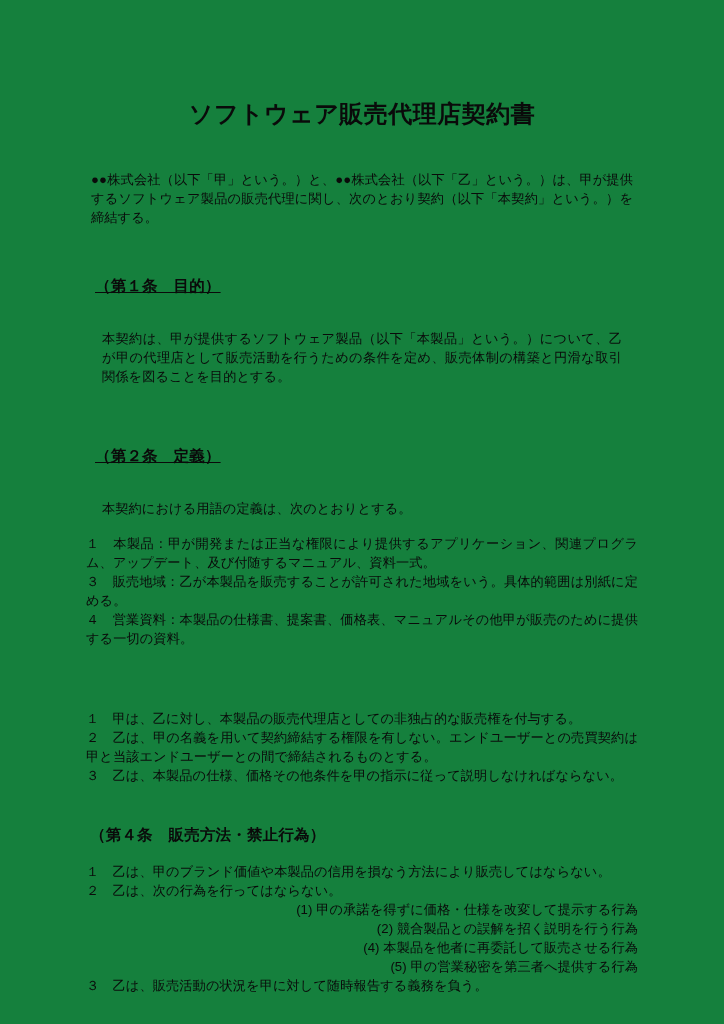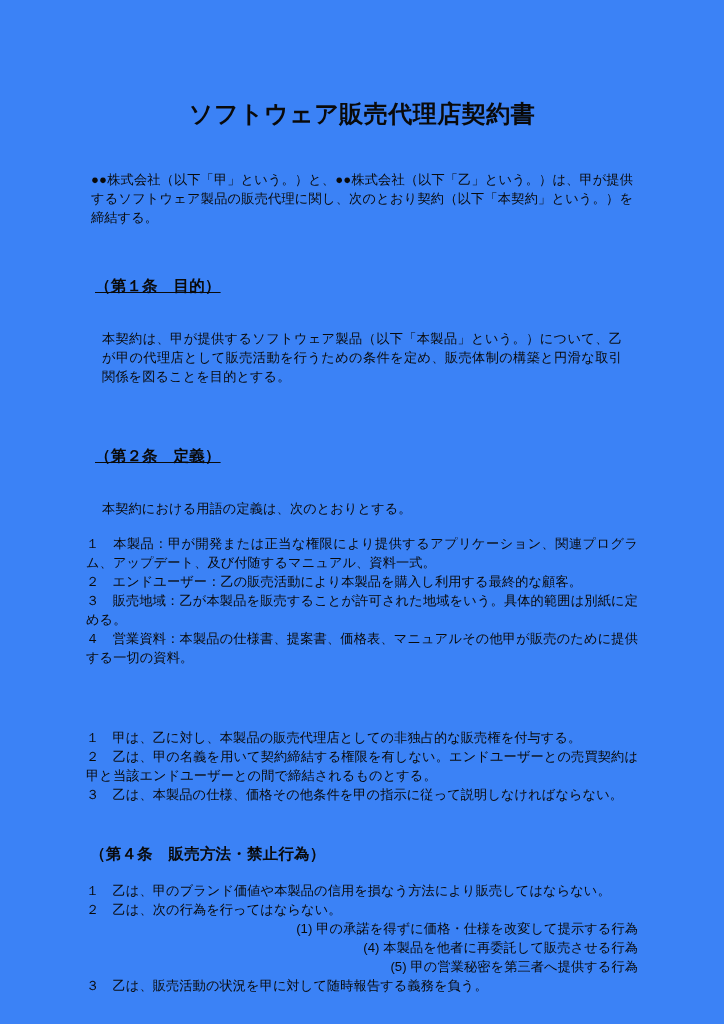--- a/index.html
+++ b/index.html
@@ -16,21 +16,21 @@
     color: #0a0a0a;
     -webkit-font-smoothing: antialiased;
   }
 
   .page {
     position: relative;
     width: 724px;
     height: 1024px;
     box-sizing: border-box;
     padding: 0 86px 0 86px;
-    background: #3b82f6;
+    background: #15803d;
   }
 
   .doc-title {
     margin: 0;
     padding: 0;
     font-size: 24px;
     font-weight: bold;
     text-align: center;
     letter-spacing: 0.5px;
     line-height: 1.2;
@@ -129,23 +129,20 @@
   <div class="article-spacer-lg"></div>
   <section class="article">
     <h2 class="article-heading indent-1">（第２条　定義）</h2>
     <div class="article-body">
       <p class="para">本契約における用語の定義は、次のとおりとする。</p>
       <ul class="list">
         <li class="list-item">
           <span class="marker">１　</span><span>本製品：甲が開発または正当な権限により提供するアプリケーション、関連プログラム、アップデート、及び付随するマニュアル、資料一式。</span>
         </li>
         <li class="list-item">
-          <span class="marker">２　</span><span>エンドユーザー：乙の販売活動により本製品を購入し利用する最終的な顧客。</span>
-        </li>
-        <li class="list-item">
           <span class="marker">３　</span><span>販売地域：乙が本製品を販売することが許可された地域をいう。具体的範囲は別紙に定める。</span>
         </li>
         <li class="list-item">
           <span class="marker">４　</span><span>営業資料：本製品の仕様書、提案書、価格表、マニュアルその他甲が販売のために提供する一切の資料。</span>
         </li>
       </ul>
     </div>
   </section>
 
   <div class="article-spacer-lg"></div>
@@ -175,20 +172,23 @@
         </li>
         <li class="list-item">
           <span class="marker">２　</span><span>乙は、次の行為を行ってはならない。</span>
         </li>
       </ul>
       <ul class="sublist">
         <li class="sublist-item">
           <span class="marker">(1) </span><span>甲の承諾を得ずに価格・仕様を改変して提示する行為</span>
         </li>
         <li class="sublist-item">
+          <span class="marker">(2) </span><span>競合製品との誤解を招く説明を行う行為</span>
+        </li>
+        <li class="sublist-item">
           <span class="marker">(4) </span><span>本製品を他者に再委託して販売させる行為</span>
         </li>
         <li class="sublist-item">
           <span class="marker">(5) </span><span>甲の営業秘密を第三者へ提供する行為</span>
         </li>
       </ul>
       <ul class="list">
         <li class="list-item">
           <span class="marker">３　</span><span>乙は、販売活動の状況を甲に対して随時報告する義務を負う。</span>
         </li>

